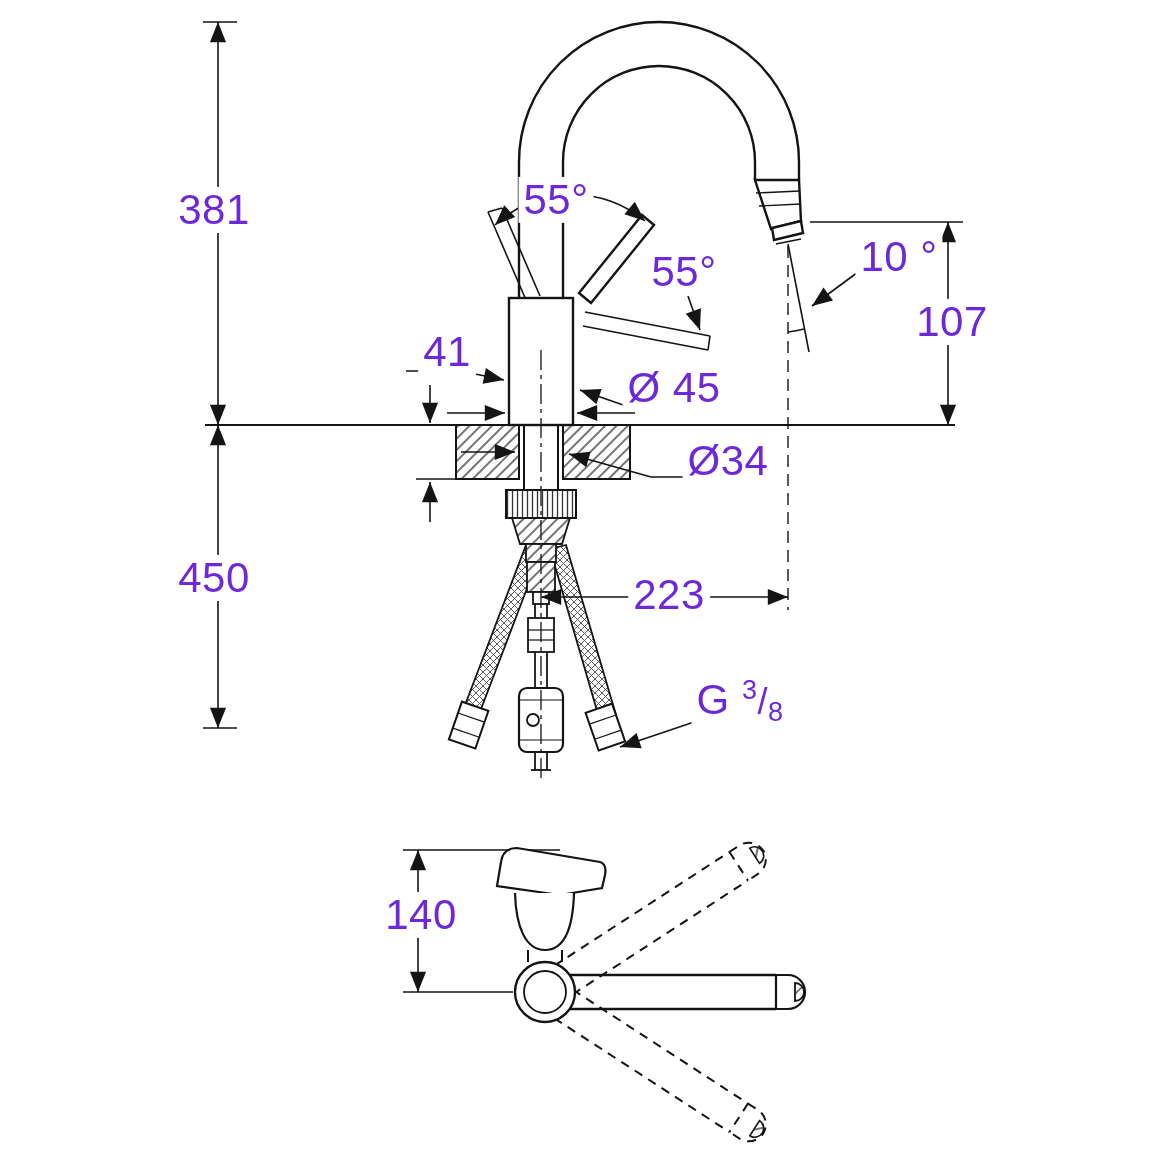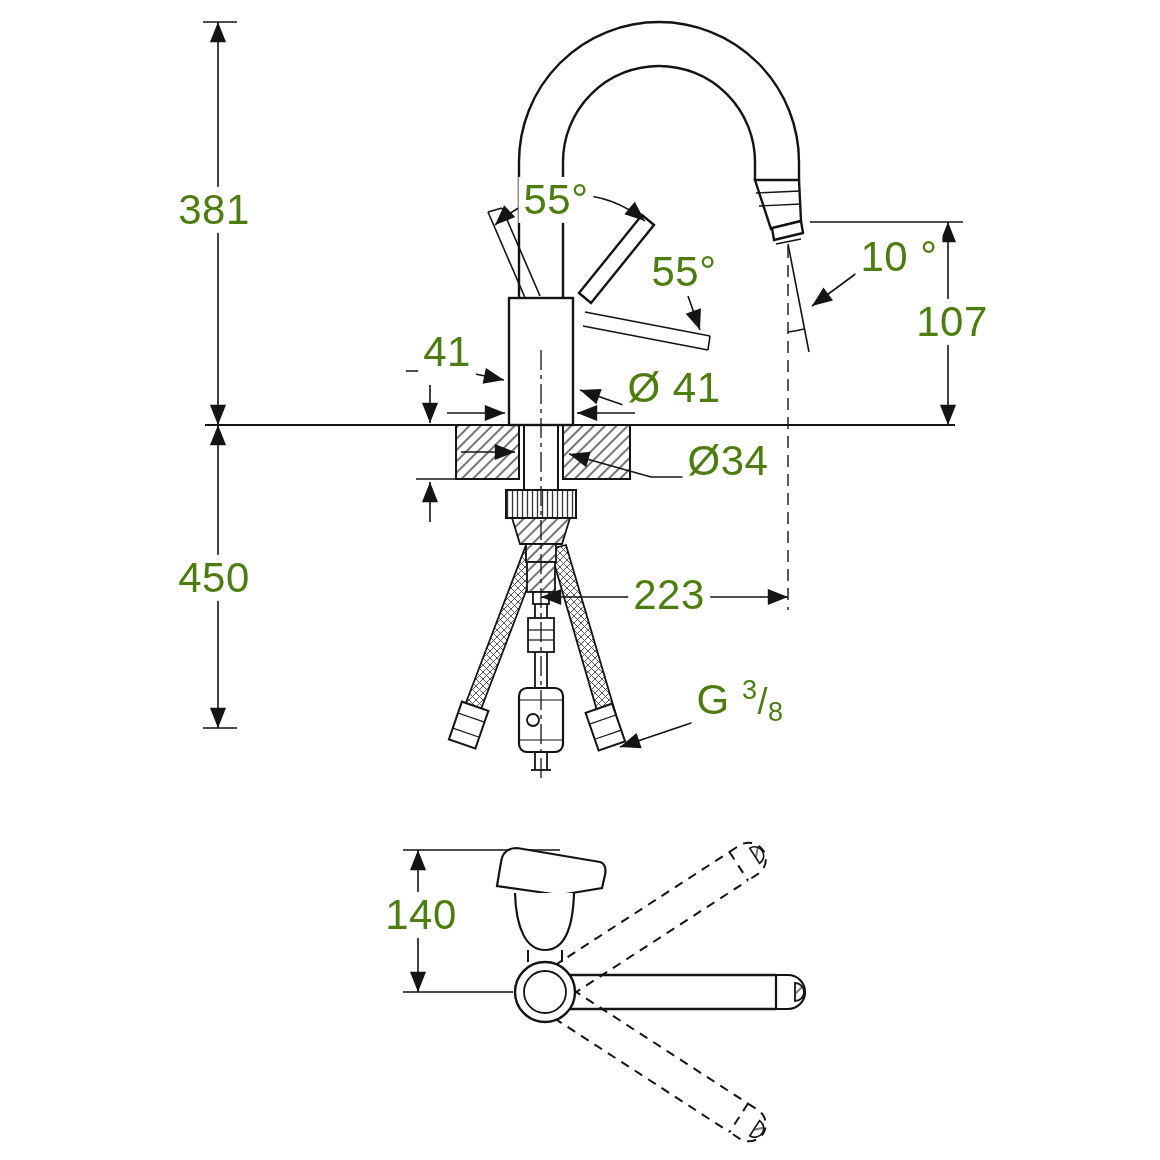--- a/index.html
+++ b/index.html
@@ -4,21 +4,21 @@
 <style>
   html,body{margin:0;padding:0;background:#fff;}
   .canvas{
     position:relative;width:1160px;height:1160px;background:#fff;overflow:hidden;
     font-family:"Liberation Sans", sans-serif;
   }
   .canvas svg{position:absolute;left:0;top:0;}
   .lbl{
     position:absolute;transform:translate(-50%,-50%);
     font:400 42px/1.1 "Liberation Sans", sans-serif;
-    color:#4d7c0f;background:#fff;padding:0 5px;white-space:nowrap;
+    color:#6d28d9;background:#fff;padding:0 5px;white-space:nowrap;
     letter-spacing:0.5px;
   }
   .thread sup{font-size:27px;vertical-align:15px;}
   .thread sub{font-size:27px;vertical-align:-7px;}
   .thread .slash{font-size:36px;}
 </style>
 </head>
 <body>
 
 <div class="canvas">
@@ -215,19 +215,19 @@
   </g>
 </svg>
 
 <div class="lbl" style="left:214px;top:210px">381</div>
 <div class="lbl" style="left:214px;top:578px">450</div>
 <div class="lbl" style="left:556px;top:200px">55°</div>
 <div class="lbl" style="left:684px;top:272px">55°</div>
 <div class="lbl" style="left:899px;top:257px">10 °</div>
 <div class="lbl" style="left:952px;top:322px">107</div>
 <div class="lbl" style="left:447px;top:352px">41</div>
-<div class="lbl" style="left:674px;top:388px">Ø 41</div>
+<div class="lbl" style="left:674px;top:388px">Ø 45</div>
 <div class="lbl" style="left:728px;top:461px">Ø34</div>
 <div class="lbl" style="left:669px;top:595px">223</div>
 <div class="lbl" style="left:421px;top:915px">140</div>
 <div class="lbl thread" style="left:740px;top:702px"><span>G</span>&nbsp;<sup>3</sup><span class="slash">/</span><sub>8</sub></div>
 
 </div>
 
 </body></html>

